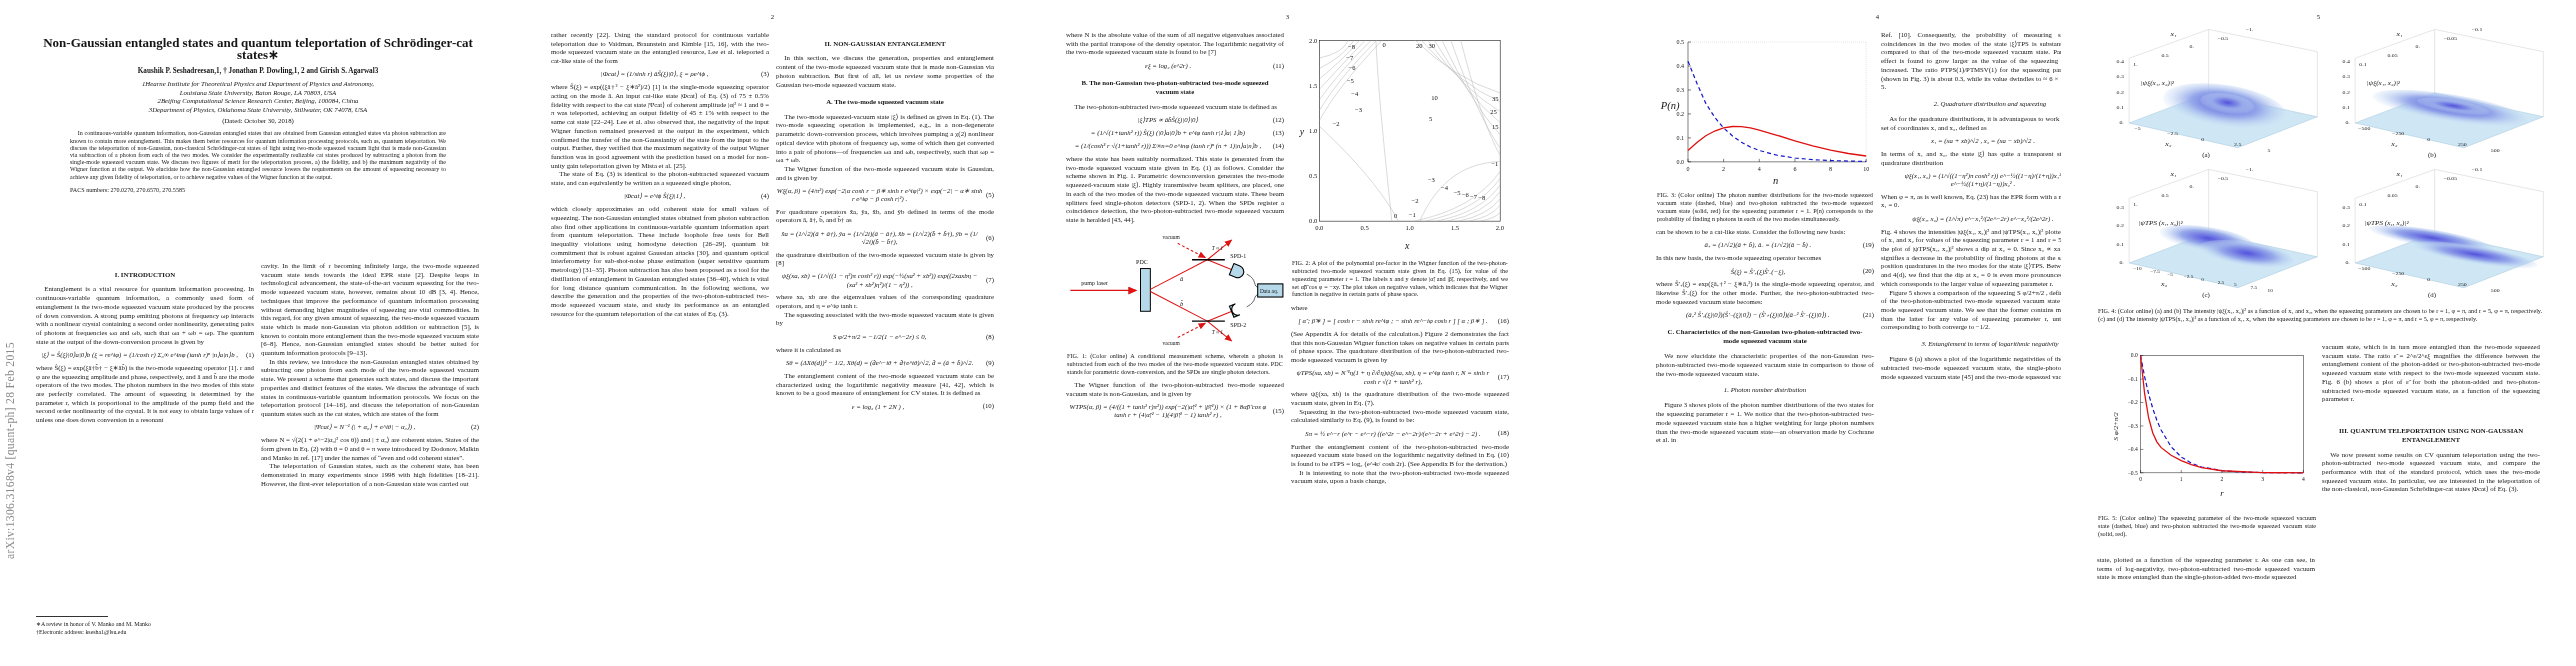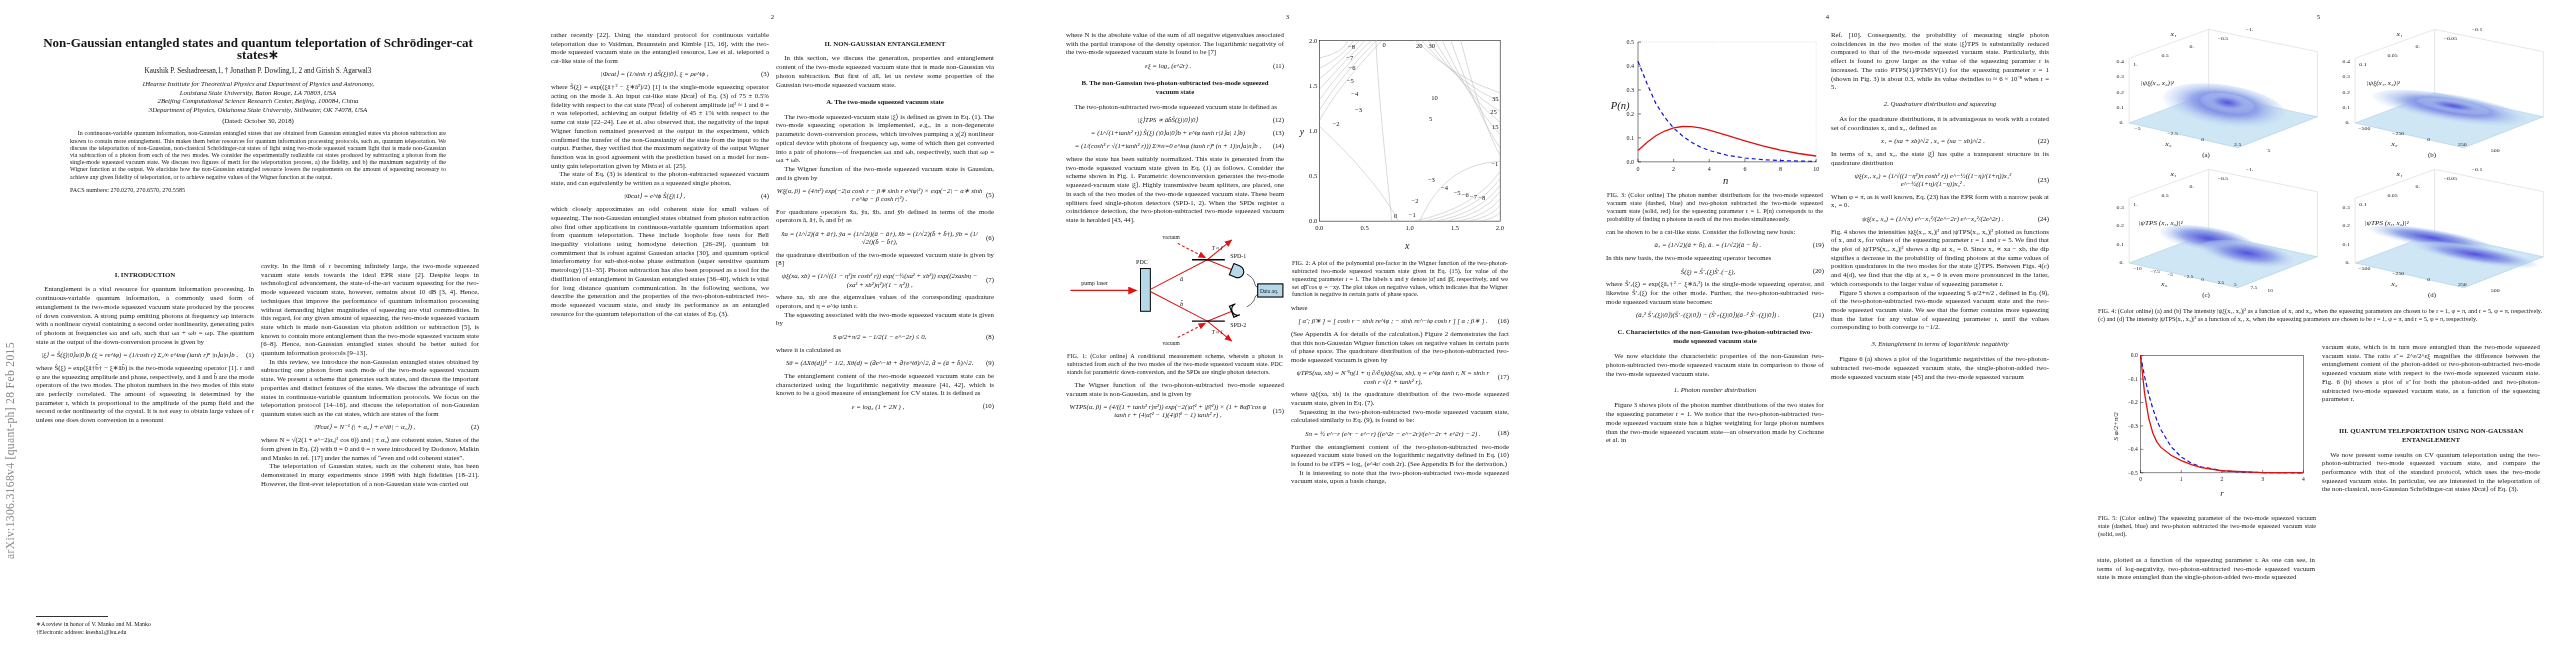--- a/index.html
+++ b/index.html
@@ -13,21 +13,21 @@
   .sec{font-weight:bold;text-align:center;margin:7.8px 3.3px 6.7px 3.3px;line-height:9px;}
   .sub{font-weight:bold;text-align:center;margin:7.8px 5.6px 6.7px 5.6px;line-height:9px;}
   .subsub{font-style:italic;text-align:center;margin:7.8px 5.6px 6.7px 5.6px;}
   .eq{display:flex;align-items:center;gap:2.8px;margin:4.4px 0 4.4px 0;font-style:italic;}
   .eqb{flex:1;text-align:center;font-size:6.8px;line-height:8.3px;}
   .eqn{font-style:normal;}
   .caption{font-size:6.2px;line-height:7.8px;text-align:justify;margin:2.2px 1.1px 5.6px 1.1px;}
   .figwrap{margin:4.4px 0 1.1px 0;text-align:center;}
   .header1{position:absolute;left:36px;width:444px;top:37px;text-align:center;}
   .title{font-size:13px;font-weight:bold;line-height:11.7px;margin-bottom:6.7px;}
-  .authors{font-size:7.2px;margin-bottom:5px;}
+  .authors{font-size:7.2px;margin-bottom:5px;font-weight:bold;}
   .affil{font-style:italic;font-size:6.8px;line-height:8.6px;}
   .date{font-size:6.8px;margin-top:2.2px;margin-bottom:6.7px;}
   .abstract{font-size:6px;line-height:7.2px;text-align:justify;margin:0 34px;text-indent:7.8px;}
   .pacs{font-size:6.1px;text-align:left;margin:6.7px 34px 0 34px;}
   .fnblock{position:absolute;bottom:0;left:0;width:218px;font-size:5.9px;line-height:7.5px;text-align:left;}
   .fnrule{width:72px;border-top:0.6px solid #333;margin-bottom:3.9px;}
   .banner{position:absolute;left:4.4px;top:559px;transform:rotate(-90deg);transform-origin:0 0;
           white-space:nowrap;font-size:11.7px;color:#8b8b8b;letter-spacing:0.3px;}
   svg text{font-family:"Liberation Serif",serif;fill:#161616;}
   .tick{font-size:12px;}
@@ -312,21 +312,21 @@
     <p class="p">Squeezing in the two-photon-subtracted two-mode squeezed vacuum state, calculated similarly to Eq. (9), is found to be:</p>
     <div class="eq">
       <span class="eqb">Sπ = ½ e^−r (e^r − e^−r) ((e^2r − e^−2r)/(e^−2r + e^2r) − 2) .</span>
       <span class="eqn">(18)</span>
     </div>
     <p class="pn">Further the entanglement content of the two-photon-subtracted two-mode squeezed vacuum state based on the logarithmic negativity defined in Eq. (10) is found to be εTPS = log₂ (e^4r/ cosh 2r). (See Appendix B for the derivation.)</p>
     <p class="p">It is interesting to note that the two-photon-subtracted two-mode squeezed vacuum state, upon a basis change,</p>
   </div>
 </div>
 
-<div class="page" style="left:1570px">
+<div class="page" style="left:1620px">
   <div class="pageno">4</div>
   <div class="col" style="left:36px;top:31px;height:606px">
 
     <div class="figwrap">
       <svg width="218" height="151" viewBox="0 0 430 300" style="font-size:12.2px">
         <line x1="62" y1="14" x2="62" y2="252" stroke="#000" stroke-width="1"></line>
         <line x1="62" y1="252" x2="416" y2="252" stroke="#000" stroke-width="1"></line>
         <line x1="416" y1="14" x2="416" y2="252" stroke="#999" stroke-width="1" stroke-dasharray="1,3"></line>
         <line x1="62" y1="14" x2="416" y2="14" stroke="#999" stroke-width="1" stroke-dasharray="1,3"></line>
         <g stroke="#000" stroke-width="1">

